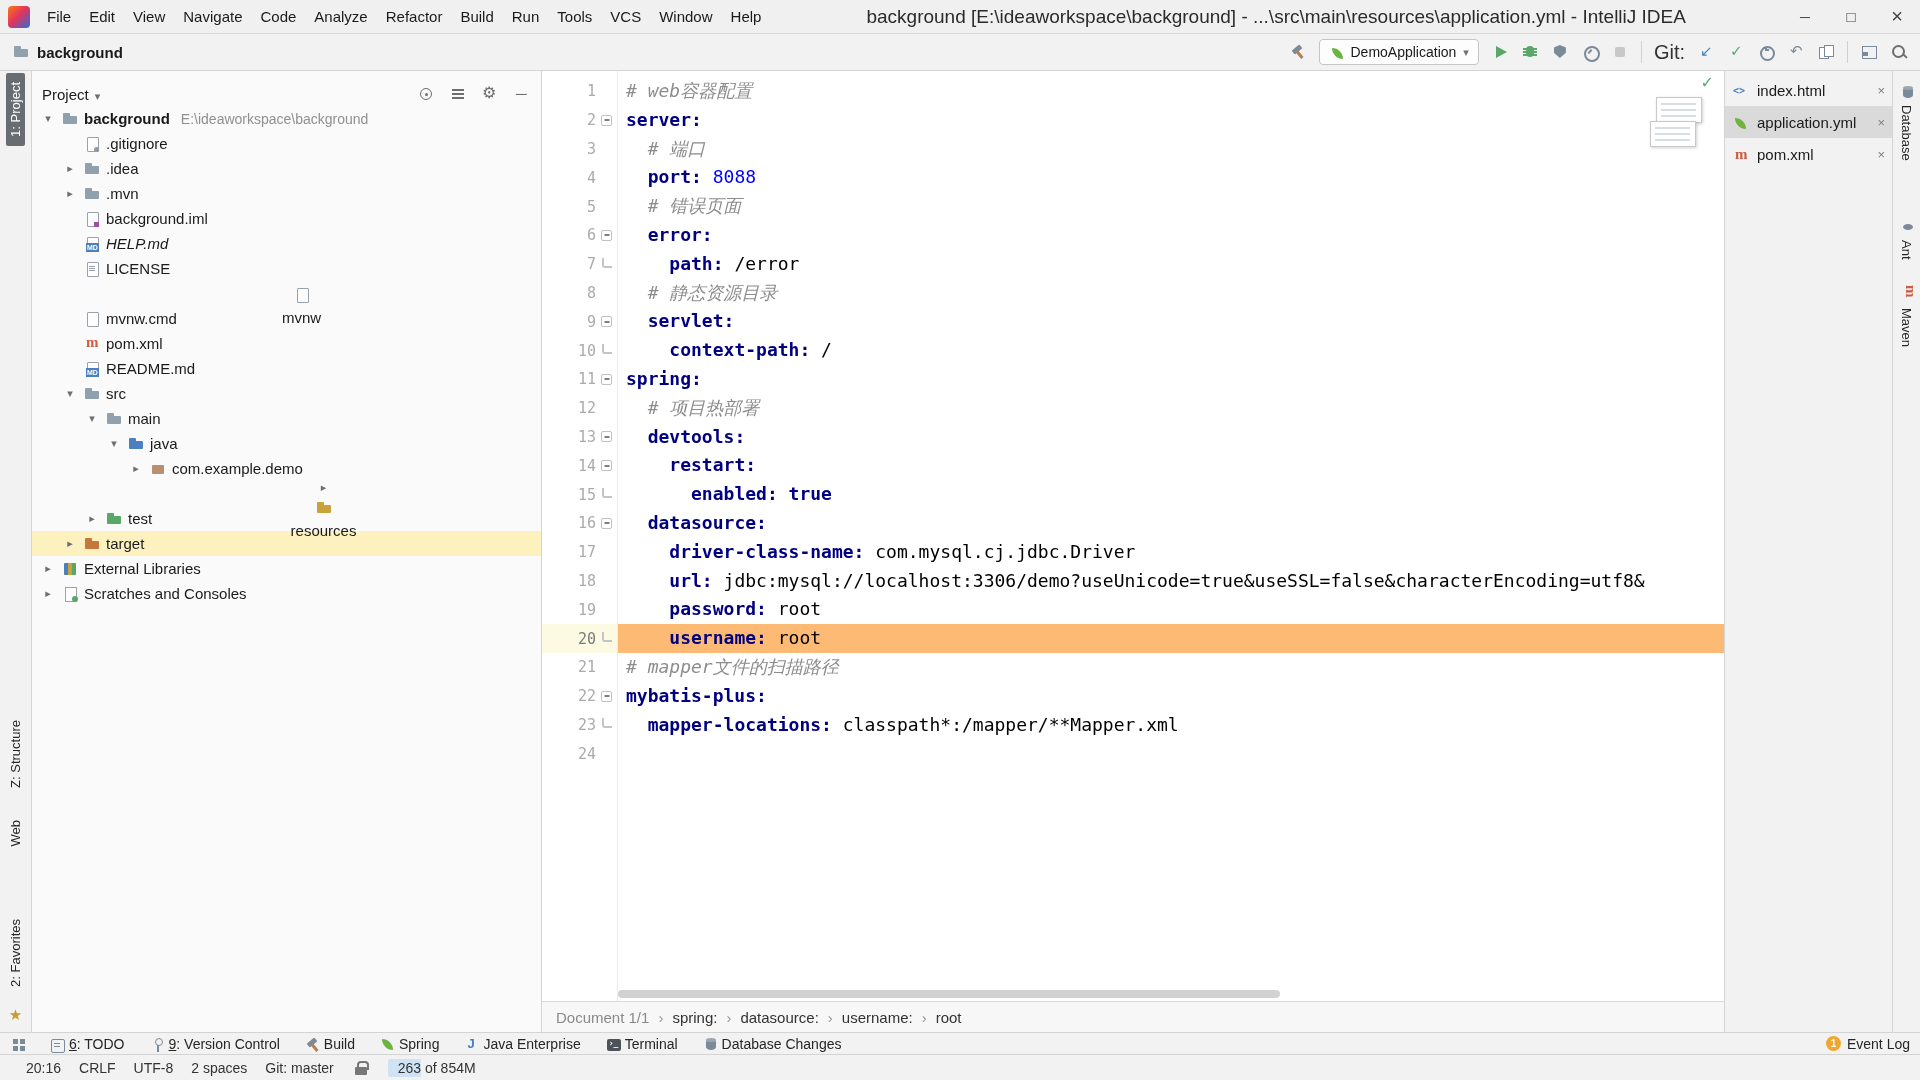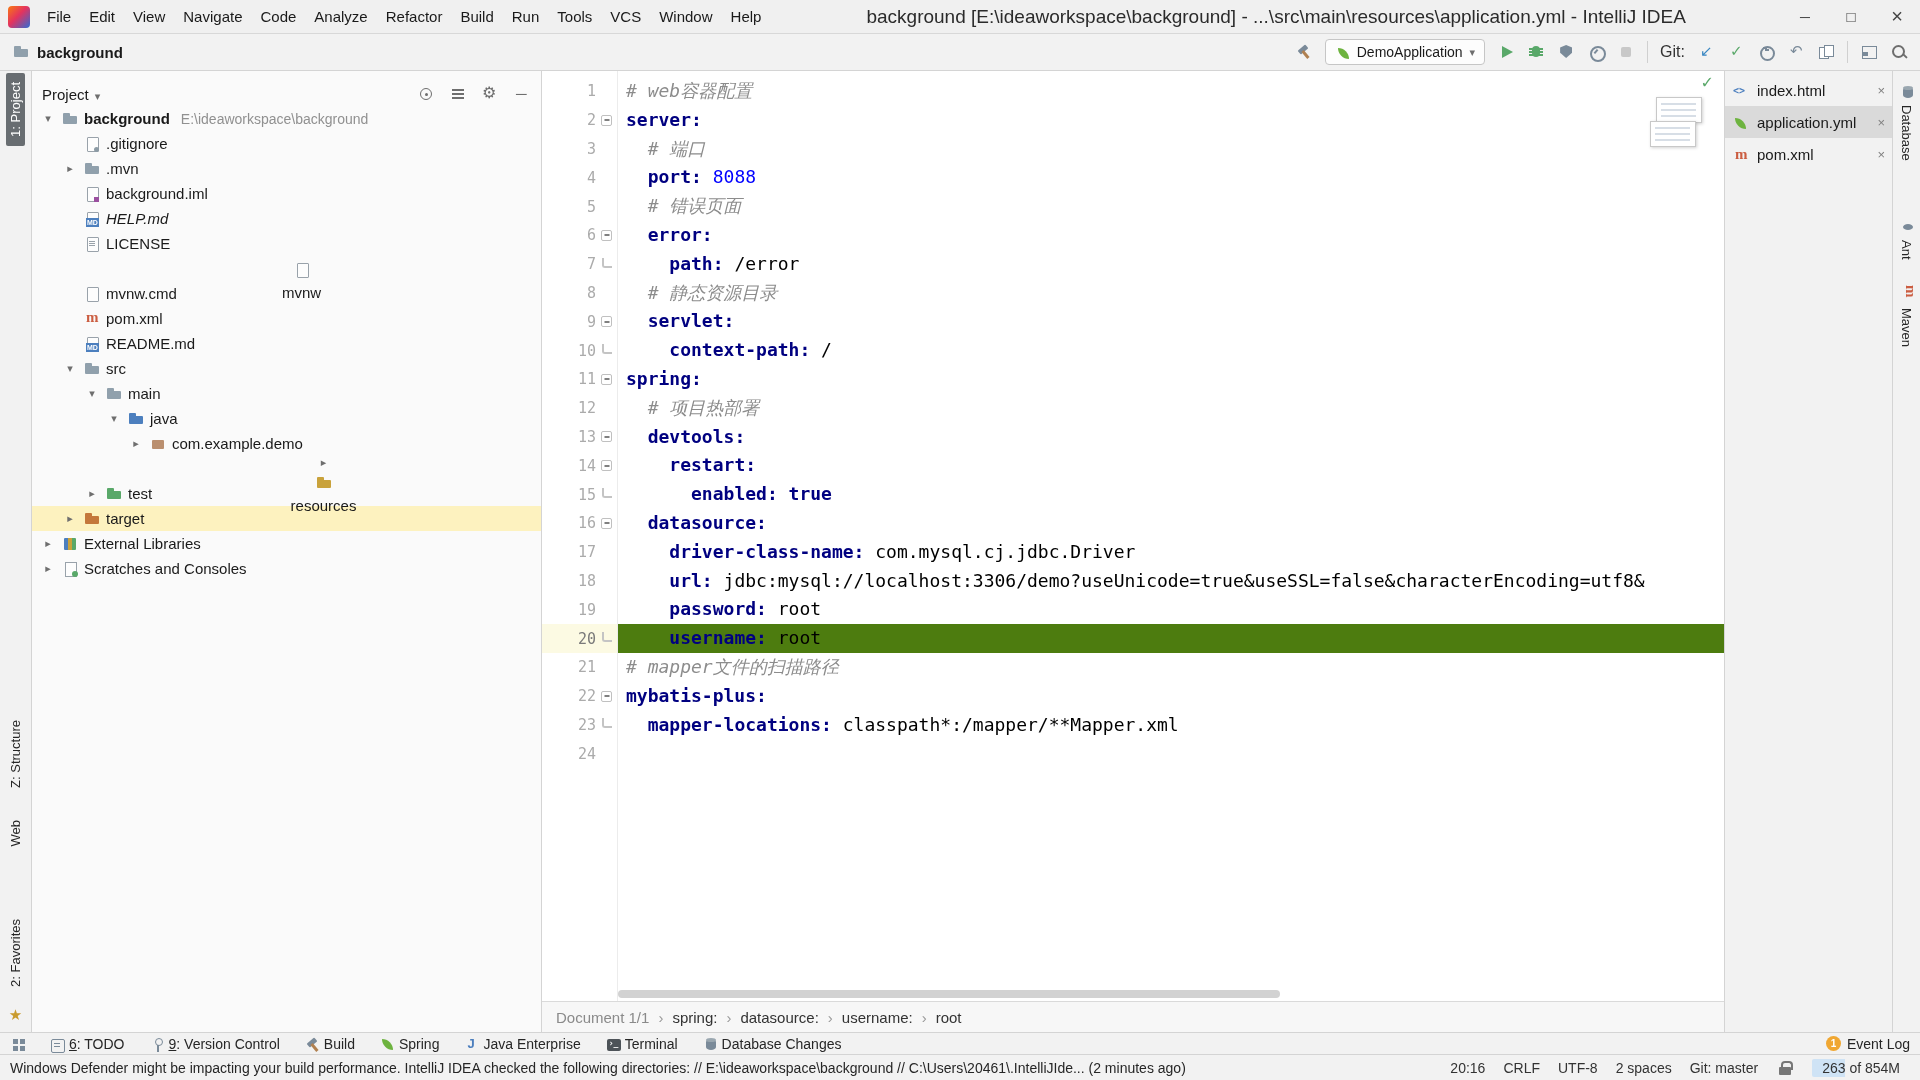--- a/index.html
+++ b/index.html
@@ -19,21 +19,21 @@
   .wb-close::before{content:"×";font-size:20px}
 
   
   .toolbar{height:37px;display:flex;align-items:center;background:#F2F2F2;border-bottom:1px solid #D4D4D4;padding:0 12px}
   .tb-left{display:flex;align-items:center;gap:7px}
   .tb-name{font-weight:bold;font-size:15px}
   .tb-right{margin-left:auto;display:flex;align-items:center;gap:12px}
   .runcfg{display:flex;align-items:center;gap:7px;background:#FDFDFD;border:1px solid #C6C6C6;border-radius:4px;height:26px;padding:0 9px;font-size:14px}
   .dd{color:#6E6E6E;font-size:11px}
   .sep{width:1px;height:22px;background:#D0D0D0}
-  .gitlabel{color:#333;font-size:16px}
+  .gitlabel{color:#333;font-size:20px}
 
   
   .main{display:flex;height:961px}
   .strip{background:#F2F2F2;position:relative;flex:0 0 auto}
   .strip.left{width:32px;border-right:1px solid #D4D4D4}
   .strip.right{width:28px;border-left:1px solid #D4D4D4;display:flex;flex-direction:column;align-items:center}
   .vtab{writing-mode:vertical-rl;font-size:13px;color:#262626;padding:9px 2px;display:flex;align-items:center;gap:6px;margin:0 auto;border-radius:2px}
   .strip.left .vtab{transform:rotate(180deg)}
   .vtab.active{background:#686D71;color:#FFF}
   .ls-top{position:absolute;top:2px;left:0;right:0;display:flex;flex-direction:column;align-items:center}
@@ -62,21 +62,21 @@
   .grow{height:28.8px;display:flex;align-items:center;justify-content:flex-end;padding-right:3px;gap:3px}
   .grow.cur{background:#FCFAE3}
   .gnum{color:#ABABAB;font-family:"DejaVu Sans Mono","Liberation Mono",monospace;font-size:15px;min-width:32px;text-align:right}
   .grow.cur .gnum{color:#7A7A7A}
   .fold{width:15px;height:15px;display:inline-flex;align-items:center;justify-content:center;position:relative}
   .fold.fs::before{content:"";width:9px;height:9px;border:1px solid #C0C0C0;background:#FFF;border-radius:2px}
   .fold.fs::after{content:"";position:absolute;width:5px;height:2px;background:#808080;left:50%;top:50%;transform:translate(-50%,-50%)}
   .fold.fe::before{content:"";width:8px;height:8px;border-left:2px solid #C4C4C4;border-bottom:2px solid #C4C4C4;border-radius:0 0 0 3px;margin-top:-3px}
   .code{flex:1;padding-top:6px;overflow:hidden}
   .cline{height:28.8px;line-height:28.8px;white-space:pre;font-family:"DejaVu Sans Mono","Liberation Mono",monospace;font-size:18px;padding-left:8px}
-  .cline.cur{background:#4d7c0f}
+  .cline.cur{background:#fdba74}
   .tk-cmt{color:#8C8C8C;font-style:italic}
   .tk-key{color:#000080;font-weight:bold}
   .tk-num{color:#0000FF}
   .tk-kw{color:#000080;font-weight:bold}
   .tk-t{color:#000}
   .insp-ok{position:absolute;top:2px;right:10px;color:#59A869;font-weight:bold;font-size:16px}
   .insp-ok::before{content:"✓"}
   .lens{position:absolute;top:26px;right:14px;width:60px;height:60px}
   .lens .card{position:absolute;width:46px;height:26px;background:#FFF;border:1px solid #C8C8C8;box-shadow:1px 1px 3px rgba(0,0,0,.18);background-image:repeating-linear-gradient(#D7DEE6 0 2px,transparent 2px 6px);background-size:80% 70%;background-position:4px 5px;background-repeat:no-repeat}
   .lens .c1{top:0;left:6px}
@@ -263,20 +263,25 @@
           <span class="textra">E:\ideaworkspace\background</span>
         </div>
         <div class="trow" style="padding-left: 30px;">
           <span class="arr "></span>
           <span class="icn i-file i-file-git"></span>
           <span class="tlabel">.gitignore</span>
         </div>
         <div class="trow" style="padding-left: 30px;">
           <span class="arr closed"></span>
           <span class="icn i-folder"></span>
+          <span class="tlabel">.idea</span>
+        </div>
+        <div class="trow" style="padding-left: 30px;">
+          <span class="arr closed"></span>
+          <span class="icn i-folder"></span>
           <span class="tlabel">.mvn</span>
         </div>
         <div class="trow" style="padding-left: 30px;">
           <span class="arr "></span>
           <span class="icn i-file i-file-iml"></span>
           <span class="tlabel">background.iml</span>
         </div>
         <div class="trow" style="padding-left: 30px; font-style: italic;">
           <span class="arr "></span>
           <span class="icn i-file i-file-md"></span>
@@ -563,21 +568,20 @@
         <span class="lbl">Database Changes</span>
       </span>
     </span>
   <div class="evlog">
     <span class="badge">1</span>
     <span>Event Log</span>
   </div>
 </div>
 
 <div class="statusbar">
-  <span class="sb-msg">Windows Defender might be impacting your build performance. IntelliJ IDEA checked the following directories: // E:\ideaworkspace\background // C:\Users\20461\.IntelliJIde... (2 minutes ago)</span>
   <div class="sb-right">
     <span>20:16</span>
     <span>CRLF</span>
     <span>UTF-8</span>
     <span>2 spaces</span>
     <span>Git: master</span>
     <span class="icn i-lock"></span>
     <span class="mem">263 of 854M</span>
   </div>
 </div>

